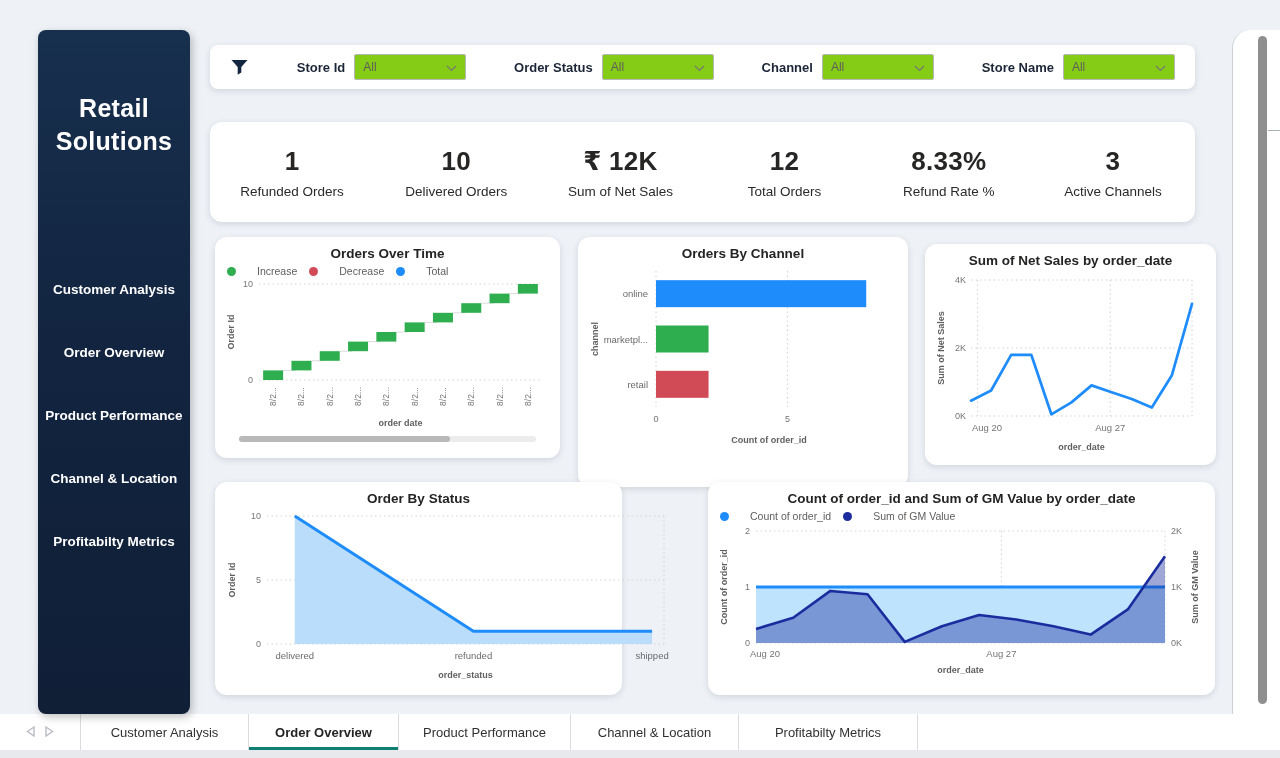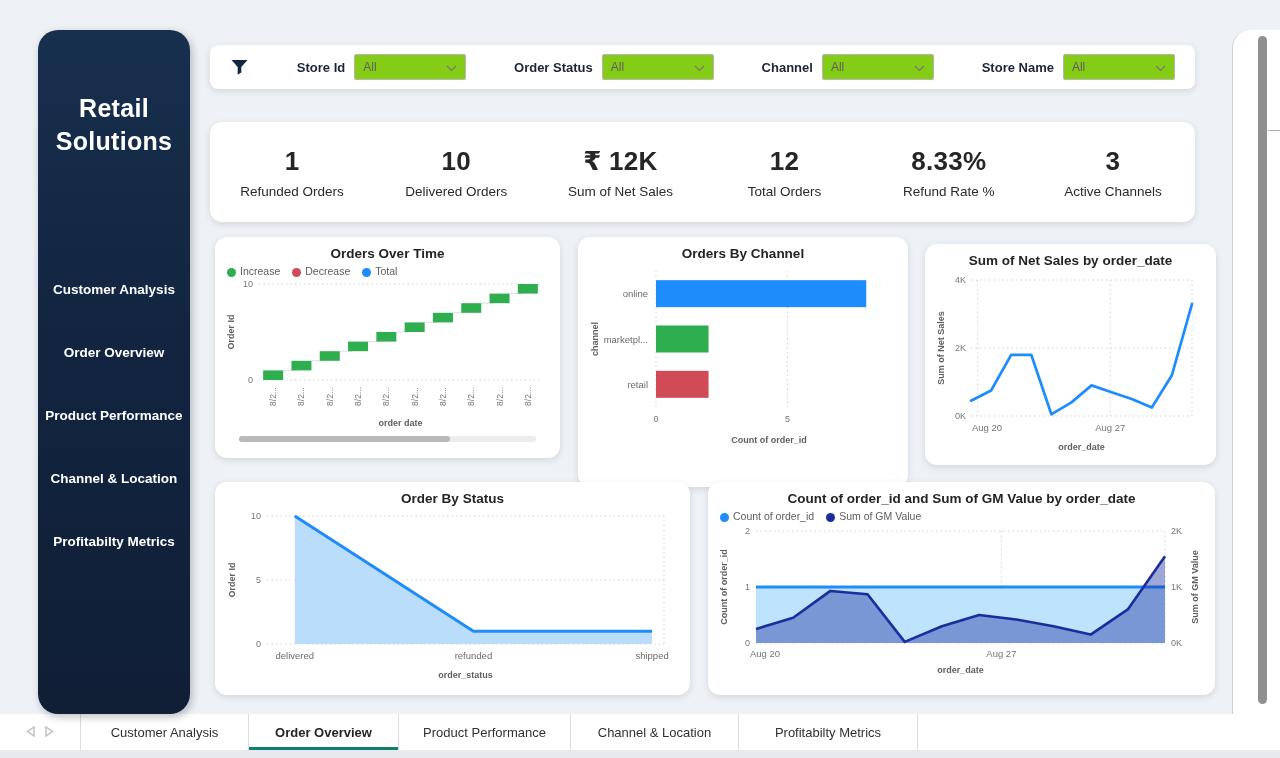--- a/index.html
+++ b/index.html
@@ -2,21 +2,21 @@
 <html><head>
 <meta charset="utf-8">
 <style>
   * { margin:0; padding:0; box-sizing:border-box; }
   html,body { width:1280px; height:758px; overflow:hidden; }
   body { font-family:"Liberation Sans","DejaVu Sans",sans-serif; background:#eef1f6; position:relative; }
 
   
   .sidebar { position:absolute; left:38px; top:30px; width:152px; height:684px;
     background:linear-gradient(180deg,#17304e 0%,#122440 45%,#101f36 100%);
-    border-radius:20px; color:#fff; z-index:3; box-shadow:2px 3px 8px rgba(0,0,0,.25); }
+    border-radius:8px; color:#fff; z-index:3; box-shadow:2px 3px 8px rgba(0,0,0,.25); }
   .sidebar-title { position:absolute; top:62px; left:0; right:0; text-align:center;
     font-size:25px; font-weight:700; line-height:1.32; letter-spacing:.3px; }
   .sidebar-nav { position:absolute; top:228px; left:0; right:0; }
   .nav-item { height:63px; display:flex; align-items:center; justify-content:center;
     font-size:13.5px; font-weight:700; cursor:pointer; text-align:center; }
 
   
   .right-rail { position:absolute; left:1232px; top:30px; width:48px; height:684px;
     background:#ffffff; border-left:1px solid #ccd1d8; border-top-left-radius:18px; }
   .v-scroll-thumb { position:absolute; left:1258px; top:36px; width:9px; height:668px;
@@ -40,29 +40,29 @@
   
   .kpi-card { left:210px; top:122px; width:985px; height:100px; display:flex; align-items:center; }
   .kpi { flex:1; text-align:center; }
   .kpi-value { font-size:26px; font-weight:600; color:#272625; letter-spacing:.3px; }
   .kpi-label { font-size:13.5px; color:#2b2a29; margin-top:7px; }
 
   
   .chart-card { display:flex; flex-direction:column; padding:6px 10px 4px; }
   .chart-title { text-align:center; font-size:13.5px; font-weight:700; color:#252423; padding:3px 0 2px; }
   .legend-row { display:flex; align-items:center; gap:12px; padding:2px 2px 1px; }
-  .legend-item { display:flex; align-items:flex-end; gap:4px; font-size:10.5px; color:#605e5c; }
+  .legend-item { display:flex; align-items:center; gap:21px; font-size:10.5px; color:#605e5c; }
   .legend-dot { width:9px; height:9px; border-radius:50%; display:inline-block; }
   .hscroll { height:6px; background:#ececec; border-radius:3px; margin:4px 14px 2px; position:relative; }
   .hscroll-thumb { position:absolute; left:0; top:0; height:6px; width:71%; background:#b9b9b9; border-radius:3px; }
 
   #card-1 { left:215px; top:237px; width:345px; height:221px; }
   #card-2 { left:578px; top:237px; width:330px; height:250px; }
   #card-3 { left:925px; top:244px; width:291px; height:221px; }
-  #card-4 { left:215px; top:482px; width:475px; height:213px; }
+  #card-4 { left:215px; top:482px; width:407px; height:213px; }
   #card-5 { left:708px; top:482px; width:507px; height:213px; }
 
   
   .tabbar { position:absolute; left:0; top:714px; width:1280px; height:36px; background:#fff;
     display:flex; align-items:stretch; z-index:2; }
   .tab-arrows { width:80px; display:flex; align-items:center; justify-content:center; gap:10px; }
   .tab { display:flex; align-items:center; justify-content:center; font-size:13px; color:#323130;
     border-left:1px solid #dcdcdc; cursor:pointer; position:relative; padding:0 10px; }
   .tab:last-of-type { border-right:1px solid #dcdcdc; }
   .tab.active { font-weight:700; color:#252423; }

